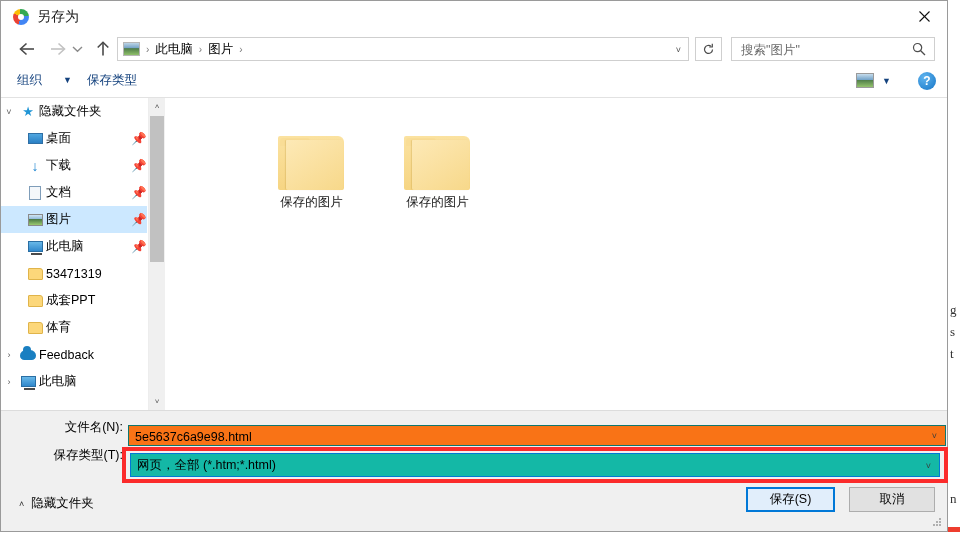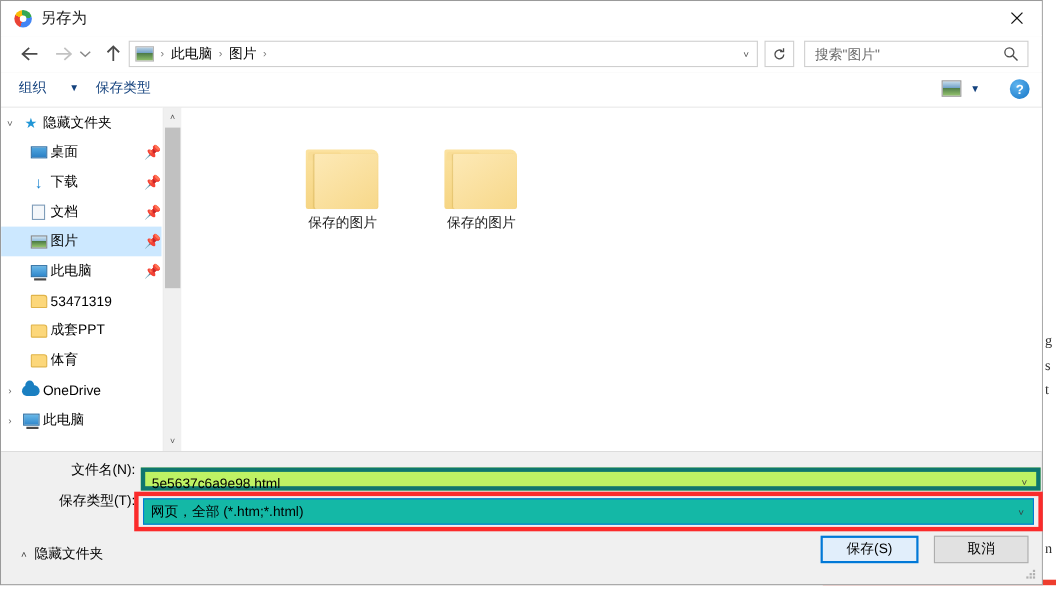--- a/index.html
+++ b/index.html
@@ -315,21 +315,21 @@
     position: relative; height: 64px; background: #f0f0f0;
   }
   .form-label {
     position: absolute; font-size: 12.5px; color: #000; text-align: right;
   }
   .lbl-name { left: 10px; top: 8px; width: 112px; }
   .lbl-type { left: 10px; top: 36px; width: 112px; }
 
   .combo {
     position: absolute; box-sizing: border-box;
-    border: 4px solid #0f766e; background: #bef264;
+    border: 1px solid #0f766e; background: #f97316;
   }
   .combo-name { left: 128px; top: 425px; width: 818px; height: 21px; }
   .combo input {
     position: absolute; left: 4px; top: 0; width: 780px; height: 19px;
     border: 0; outline: none; background: transparent;
     font-family: inherit; font-size: 12.5px; color: #000;
   }
   .combo-caret {
     position: absolute; right: 8px; top: 5px; font-size: 9px; color: #3a3a3a;
   }
@@ -544,21 +544,21 @@
               <span class="ic-folder"></span>
             </span>
             <span class="lbl">体育</span>
             <span class="pin"></span>
           </div>
           <div class="tree-row">
             <span class="expander">›</span>
             <span class="ico">
               <span class="ic-cloud"></span>
             </span>
-            <span class="lbl">OneDrive</span>
+            <span class="lbl">Feedback</span>
             <span class="pin"></span>
           </div>
           <div class="tree-row">
             <span class="expander">›</span>
             <span class="ico">
               <span class="ic-pc"></span>
             </span>
             <span class="lbl">此电脑</span>
             <span class="pin"></span>
           </div>

